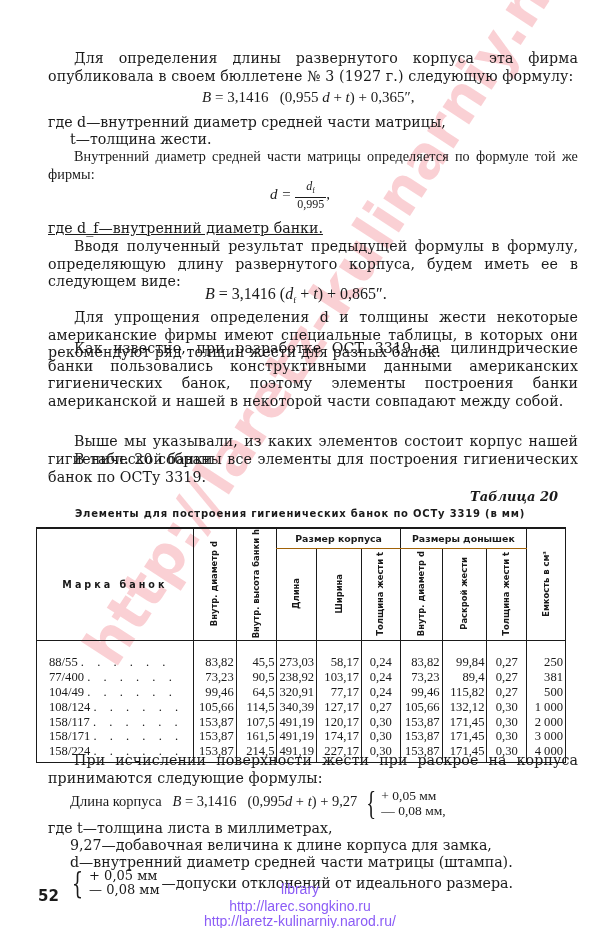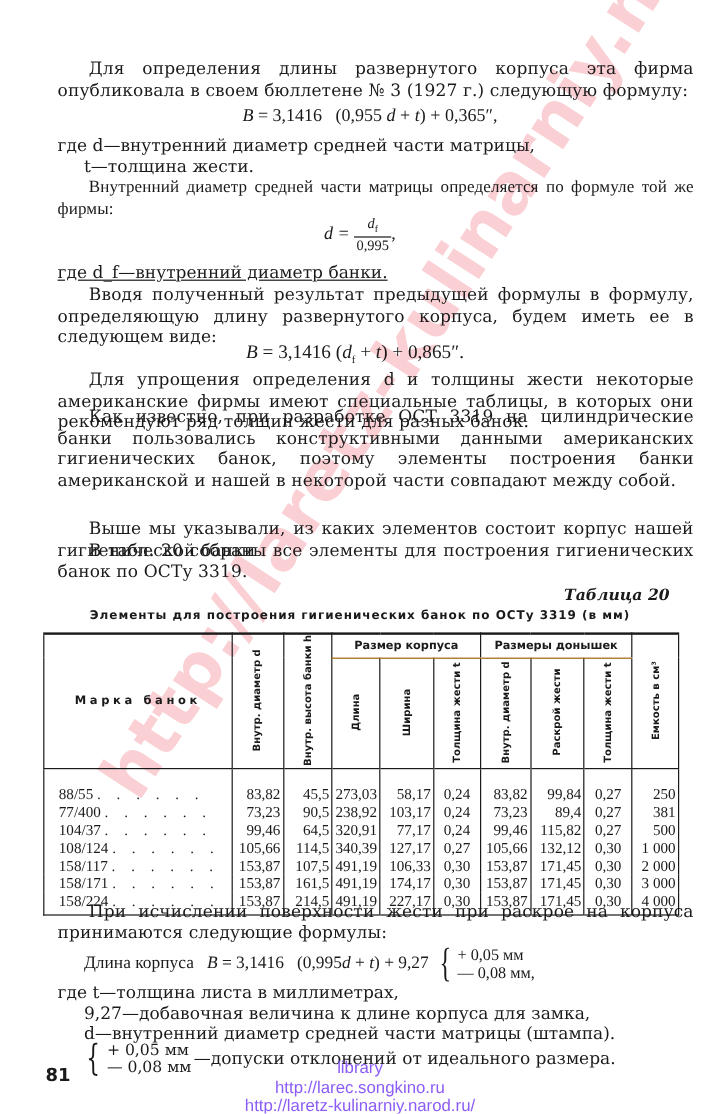--- a/index.html
+++ b/index.html
@@ -125,21 +125,21 @@
           <td>90,5</td>
           <td>238,92</td>
         <td>103,17</td>
           <td class="c">0,24</td>
           <td>73,23</td>
         <td>89,4</td>
           <td class="c">0,27</td>
           <td>381</td>
       </tr>
       <tr>
-        <td class="lbl"><span>104/37</span> <span class="dots">. . . . . .</span></td>
+        <td class="lbl"><span>104/49</span> <span class="dots">. . . . . .</span></td>
         <td>99,46</td>
           <td>64,5</td>
           <td>320,91</td>
         <td>77,17</td>
           <td class="c">0,24</td>
           <td>99,46</td>
         <td>115,82</td>
           <td class="c">0,27</td>
           <td>500</td>
       </tr>
@@ -153,21 +153,21 @@
           <td>105,66</td>
         <td>132,12</td>
           <td class="c">0,30</td>
           <td>1 000</td>
       </tr>
       <tr>
         <td class="lbl"><span>158/117</span> <span class="dots">. . . . . .</span></td>
         <td>153,87</td>
           <td>107,5</td>
           <td>491,19</td>
-        <td>106,33</td>
+        <td>120,17</td>
           <td class="c">0,30</td>
           <td>153,87</td>
         <td>171,45</td>
           <td class="c">0,30</td>
           <td>2 000</td>
       </tr>
       <tr>
         <td class="lbl"><span>158/171</span> <span class="dots">. . . . . .</span></td>
         <td>153,87</td>
           <td>161,5</td>
@@ -200,18 +200,18 @@
     <i>B</i> = 3,1416&nbsp;&nbsp;&nbsp;(0,995<i>d</i> + <i>t</i>) + 9,27
     <span class="brace">{</span><span class="stack"><span>+ 0,05 мм</span><br><span>— 0,08 мм,</span></span>
   </div>
   <div class="line" style="left:48px;top:820px;">где t—толщина листа в миллиметрах,</div>
   <div class="line" style="left:70px;top:837px;">9,27—добавочная величина к длине корпуса для замка,</div>
   <div class="line" style="left:70px;top:854px;">d—внутренний диаметр средней части матрицы (штампа).</div>
   <div class="line" style="left:66px;top:868px;">
     <span class="brace" style="font-size:30px;line-height:30px;">{</span><span class="stack" style="font-size:13px;line-height:14px;"><span>+ 0,05 мм</span><br><span>— 0,08 мм</span></span><span style="vertical-align:middle;margin-left:2px;">—допуски отклонений от идеального размера.</span>
   </div>
 
-  <div class="pageno">81</div>
+  <div class="pageno">52</div>
 
   <div class="footer" style="top:880px;">library</div>
   <div class="footer" style="top:897px;">http://larec.songkino.ru</div>
   <div class="footer" style="top:912px;">http://laretz-kulinarniy.narod.ru/</div>
 </div>
 
 </body></html>

